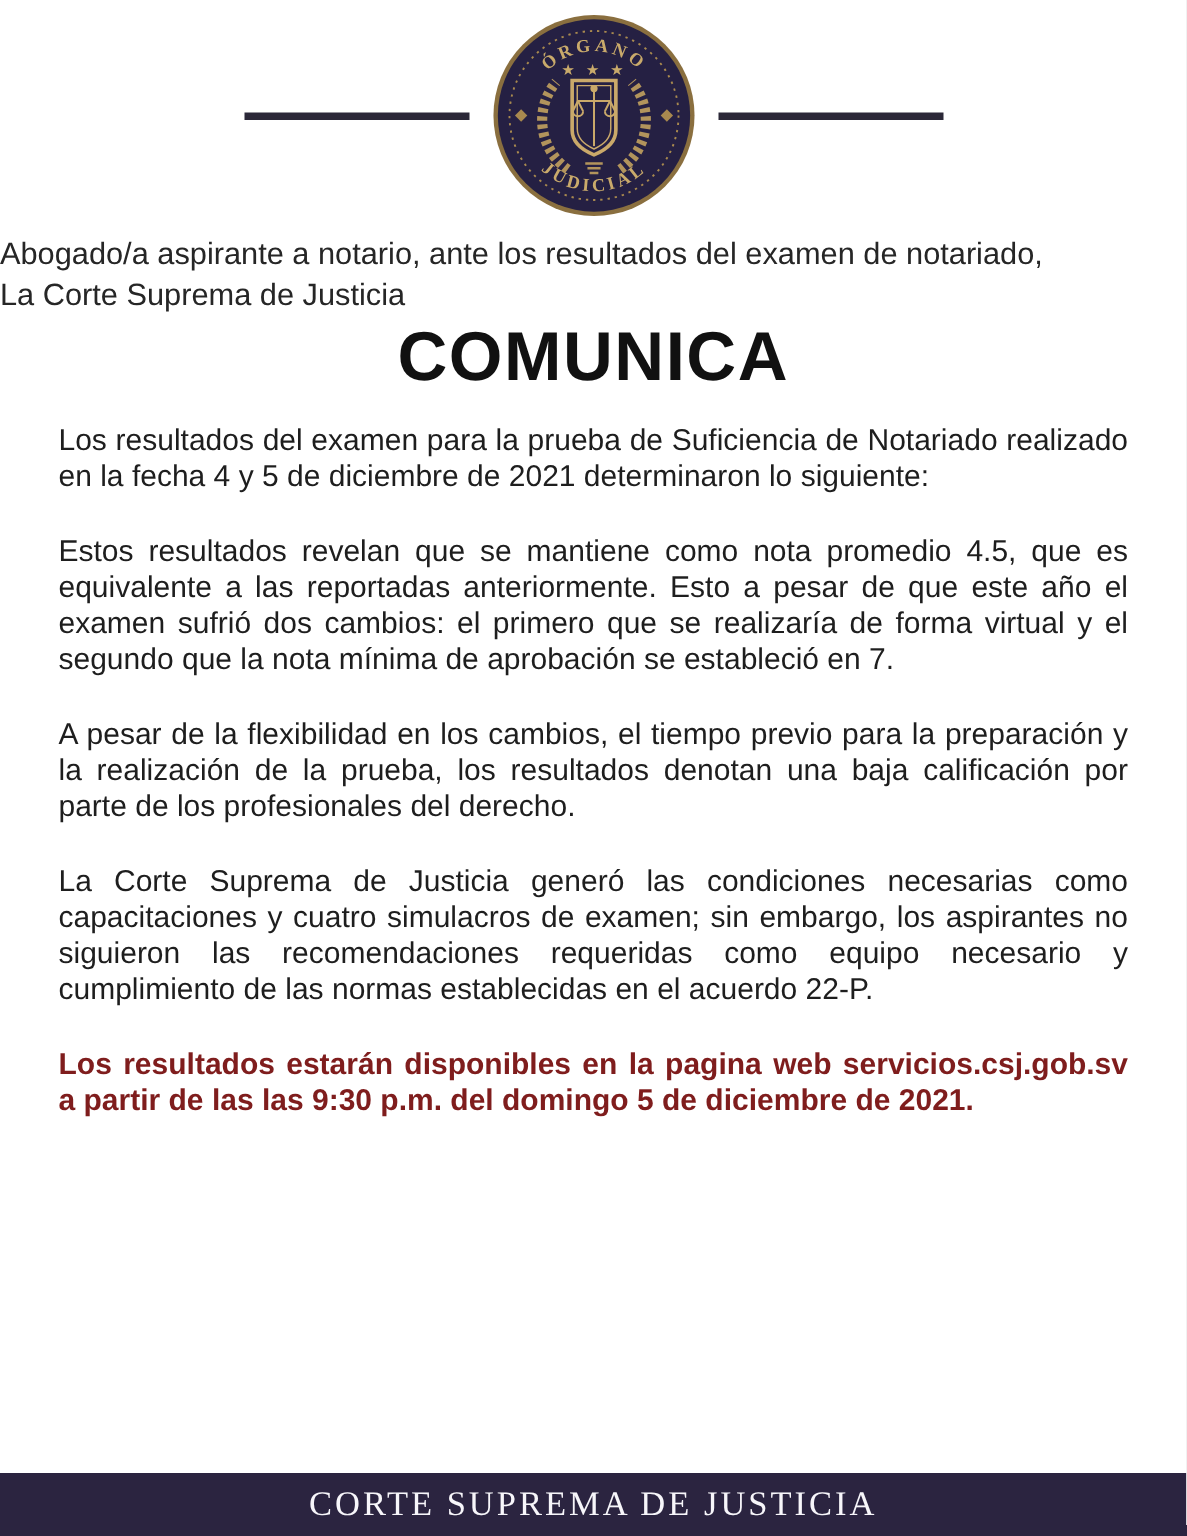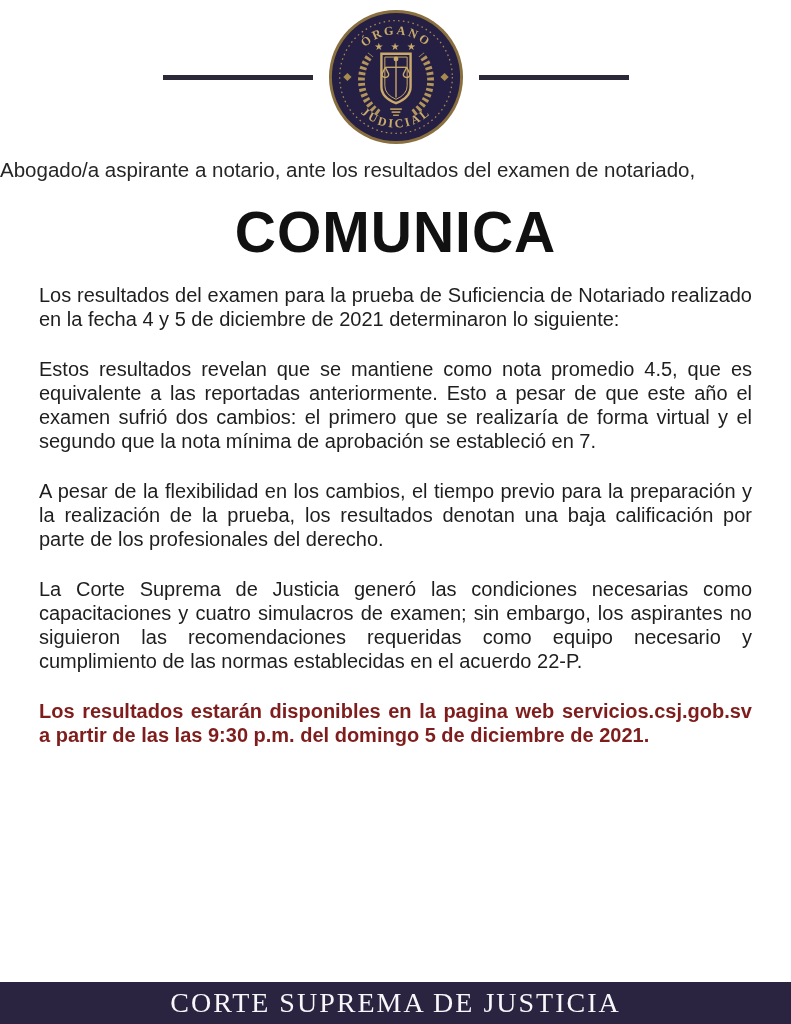--- a/index.html
+++ b/index.html
@@ -16,37 +16,37 @@
   }
   .rule{
     width:150px;height:5px;background:#2b2838;flex:0 0 auto;
   }
   .seal{flex:0 0 auto;display:block;}
   
   .intro{margin-top:10px;line-height:27px;font-size:20.5px;color:#262626;}
   .intro div{white-space:nowrap;}
   
   .title{
-    text-align:center;font-size:57px;font-weight:800;letter-spacing:1px;
-    margin-top:16px;color:#111111;
+    text-align:center;font-size:46px;font-weight:800;letter-spacing:1px;
+    margin-top:0;color:#111111;
   }
   
   .body-text{padding:0 39px;margin-top:18px;}
   .body-text p{
     font-size:20px;line-height:24px;text-align:justify;
     margin:0 0 26px 0;
   }
   .body-text p.highlight{font-weight:bold;color:#7f1d1d;margin-bottom:0;}
   
   .footer{
     position:absolute;left:0;right:0;bottom:0;height:42px;
     background:#2b2440;color:#f7f6fa;
     display:flex;align-items:center;justify-content:center;
     font-family:"Liberation Serif","DejaVu Serif",serif;
-    font-size:28px;letter-spacing:2px;
+    font-size:23px;letter-spacing:2px;
   }
 </style>
 </head>
 <body>
 
 <div class="page">
 
   <div class="header-row">
     <div class="rule"></div>
 
@@ -90,20 +90,21 @@
       </g>
 
       <path d="M64,103 h12 M65.5,106.2 h9 M67,109.4 h6" stroke="#b2945c" stroke-width="1.7"></path>
     </svg>
 
     <div class="rule"></div>
   </div>
 
   <div class="intro">
     <div>Abogado/a aspirante a notario, ante los resultados del examen de notariado,</div>
+    <div>La Corte Suprema de Justicia</div>
   </div>
 
   <div class="title">COMUNICA</div>
 
   <div class="body-text">
     <p>Los resultados del examen para la prueba de Suficiencia de Notariado realizado en la fecha 4 y 5 de diciembre de 2021 determinaron lo siguiente:</p>
     <p>Estos resultados revelan que se mantiene como nota promedio 4.5, que es equivalente a las reportadas anteriormente. Esto a pesar de que este año el examen sufrió dos cambios: el primero que se realizaría de forma virtual y el segundo que la nota mínima de aprobación se estableció en 7.</p>
     <p>A pesar de la flexibilidad en los cambios, el tiempo previo para la preparación y la realización de la prueba, los resultados denotan una baja calificación por parte de los profesionales del derecho.</p>
     <p>La Corte Suprema de Justicia generó las condiciones necesarias como capacitaciones y cuatro simulacros de examen; sin embargo, los aspirantes no siguieron las recomendaciones requeridas como equipo necesario y cumplimiento de las normas establecidas en el acuerdo 22-P.</p>
     <p class="highlight">Los resultados estarán disponibles en la pagina web servicios.csj.gob.sv a partir de las las 9:30 p.m. del domingo 5 de diciembre de 2021.</p>

